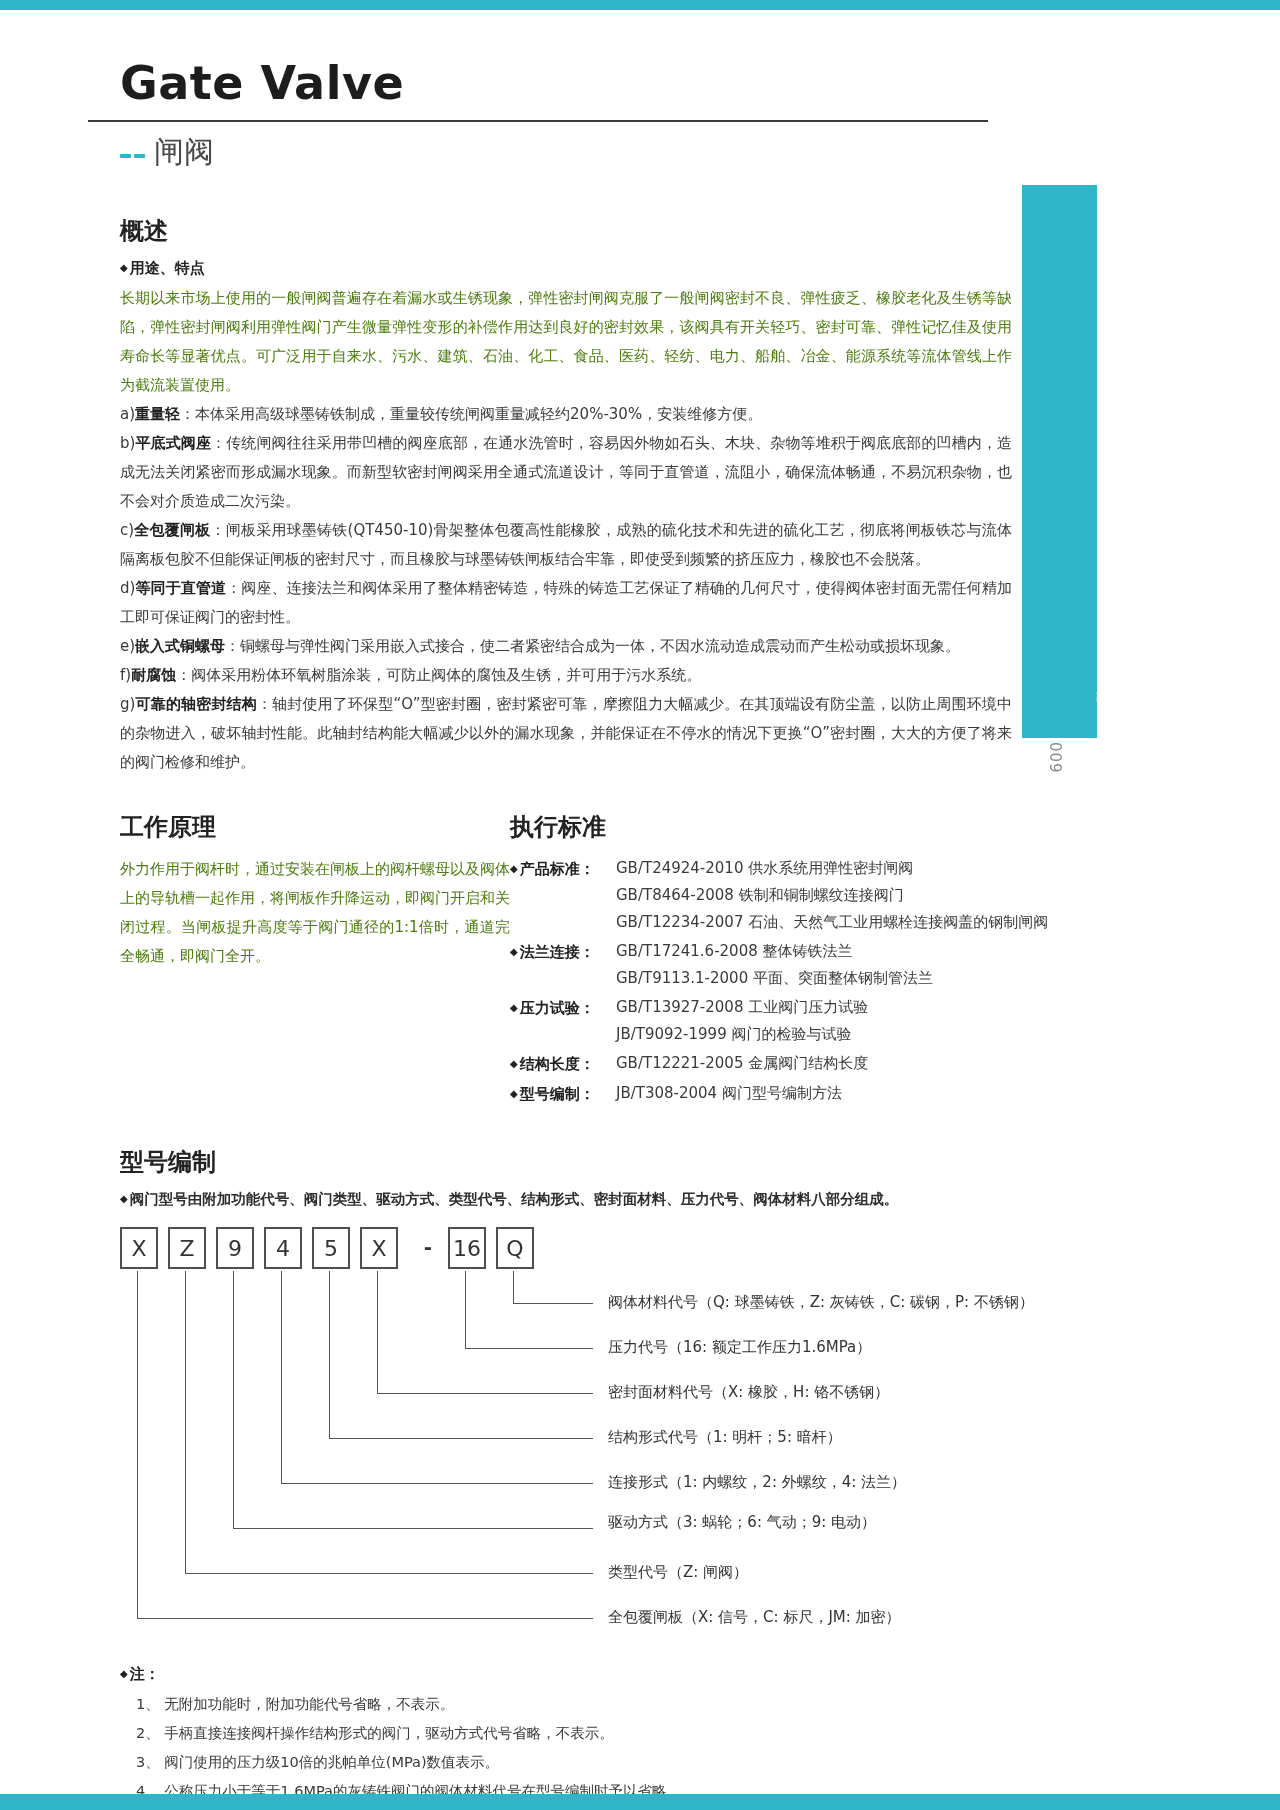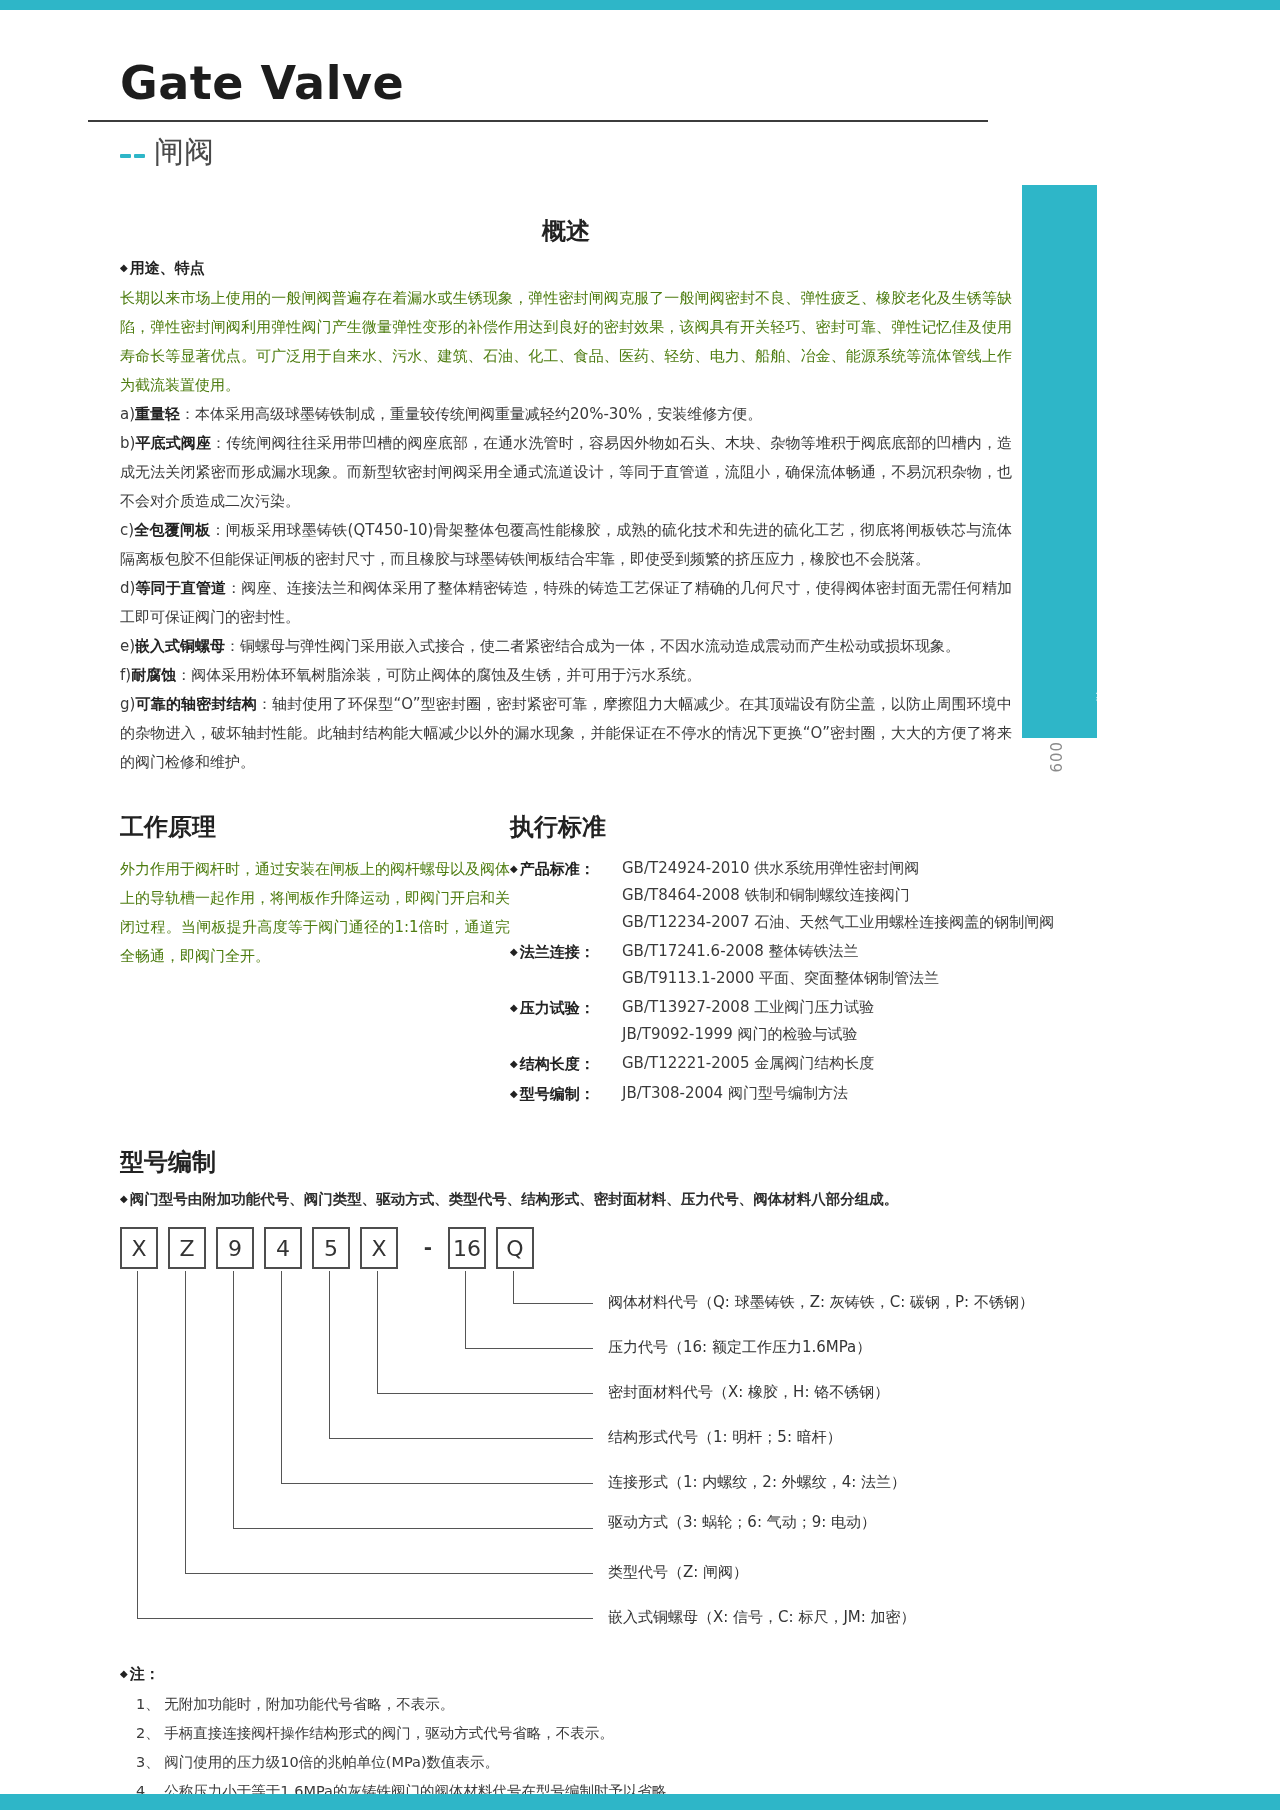--- a/index.html
+++ b/index.html
@@ -8,30 +8,30 @@
   .page{position:absolute;inset:0;background:#fff;}
   .topbar{position:absolute;top:0;left:0;width:1280px;height:10px;}
   .bottombar{position:absolute;bottom:0;left:0;width:1280px;height:16px;}
   .content{position:absolute;left:120px;top:10px;width:892px;}
   h1.title{font-size:46px;font-weight:bold;color:#1d1d1d;margin:46px 0 10px 0;letter-spacing:.5px;}
   .title-rule{border-top:2px solid #3c3c3c;width:900px;margin-left:-32px;}
   .subtitle-row{margin-top:10px;display:flex;align-items:center;}
   .dash-icon i{display:inline-block;width:11px;height:4px;border-radius:1px;margin-right:3px;}
   .subtitle{font-size:30px;color:#4a4a4a;margin-left:6px;}
   h2.sec{font-size:24px;font-weight:bold;color:#222;margin:0 0 12px 0;}
-  .overview-h{margin-top:42px !important;text-align:center;}
+  .overview-h{margin-top:42px !important;}
   .diamond{font-size:10px;vertical-align:2px;margin-right:2px;color:#222;}
   .feat-title{font-size:15px;font-weight:bold;color:#222;margin:2px 0 6px 0;}
   p.body-text{font-size:15px;line-height:29px;margin:0;text-align:justify;color:#4d7c0f;}
   .feat{font-size:15px;line-height:29px;margin:0;text-align:justify;color:#3a3a3a;}
   .feat b{color:#222;}
   .two-col{display:flex;margin-top:34px;}
   .col-left{width:390px;flex:none;}
   .col-right{flex:1;padding-left:0;}
-  .std-item{display:flex;font-size:15px;line-height:27px;color:#3a3a3a;margin-bottom:2px;gap:6px;}
+  .std-item{display:flex;font-size:15px;line-height:27px;color:#3a3a3a;margin-bottom:2px;}
   .std-label{font-weight:bold;color:#222;white-space:nowrap;width:106px;flex:none;}
   .std-lines div{white-space:nowrap;}
   .model-sec{margin-top:36px;}
   .model-intro{font-size:14.5px;font-weight:bold;color:#2e2e2e;margin:2px 0 18px 0;}
   .diagram{position:relative;height:418px;margin-top:4px;}
   .codebox{position:absolute;top:0;width:34px;height:38px;border:2px solid #4e4e4e;
            display:flex;align-items:center;justify-content:center;
            font-size:22px;color:#333;background:#fff;}
   .sep{position:absolute;top:0;width:40px;height:40px;display:flex;align-items:center;
        justify-content:center;font-size:20px;font-weight:bold;color:#333;}
@@ -127,21 +127,21 @@
           <div class="codebox" style="left: 0px;">X</div>
           <div class="codebox" style="left: 48px;">Z</div>
           <div class="codebox" style="left: 96px;">9</div>
           <div class="codebox" style="left: 144px;">4</div>
           <div class="codebox" style="left: 192px;">5</div>
           <div class="codebox" style="left: 240px;">X</div>
           <span class="sep" style="left: 288px;">-</span>
           <div class="codebox" style="left: 328px;">16</div>
           <div class="codebox" style="left: 376px;">Q</div>
           <div class="conn" style="left: 17px; top: 44px; width: 455px; height: 347px;"></div>
-          <div class="dlabel" style="left: 488px; top: 381px;">嵌入式铜螺母（X: 信号，C: 标尺，JM: 加密）</div>
+          <div class="dlabel" style="left: 488px; top: 381px;">全包覆闸板（X: 信号，C: 标尺，JM: 加密）</div>
           <div class="conn" style="left: 65px; top: 44px; width: 407px; height: 302px;"></div>
           <div class="dlabel" style="left: 488px; top: 336px;">类型代号（Z: 闸阀）</div>
           <div class="conn" style="left: 113px; top: 44px; width: 359px; height: 257px;"></div>
           <div class="dlabel" style="left: 488px; top: 286px;">驱动方式（3: 蜗轮；6: 气动；9: 电动）</div>
           <div class="conn" style="left: 161px; top: 44px; width: 311px; height: 212px;"></div>
           <div class="dlabel" style="left: 488px; top: 246px;">连接形式（1: 内螺纹，2: 外螺纹，4: 法兰）</div>
           <div class="conn" style="left: 209px; top: 44px; width: 263px; height: 167px;"></div>
           <div class="dlabel" style="left: 488px; top: 201px;">结构形式代号（1: 明杆；5: 暗杆）</div>
           <div class="conn" style="left: 257px; top: 44px; width: 215px; height: 122px;"></div>
           <div class="dlabel" style="left: 488px; top: 156px;">密封面材料代号（X: 橡胶，H: 铬不锈钢）</div>

